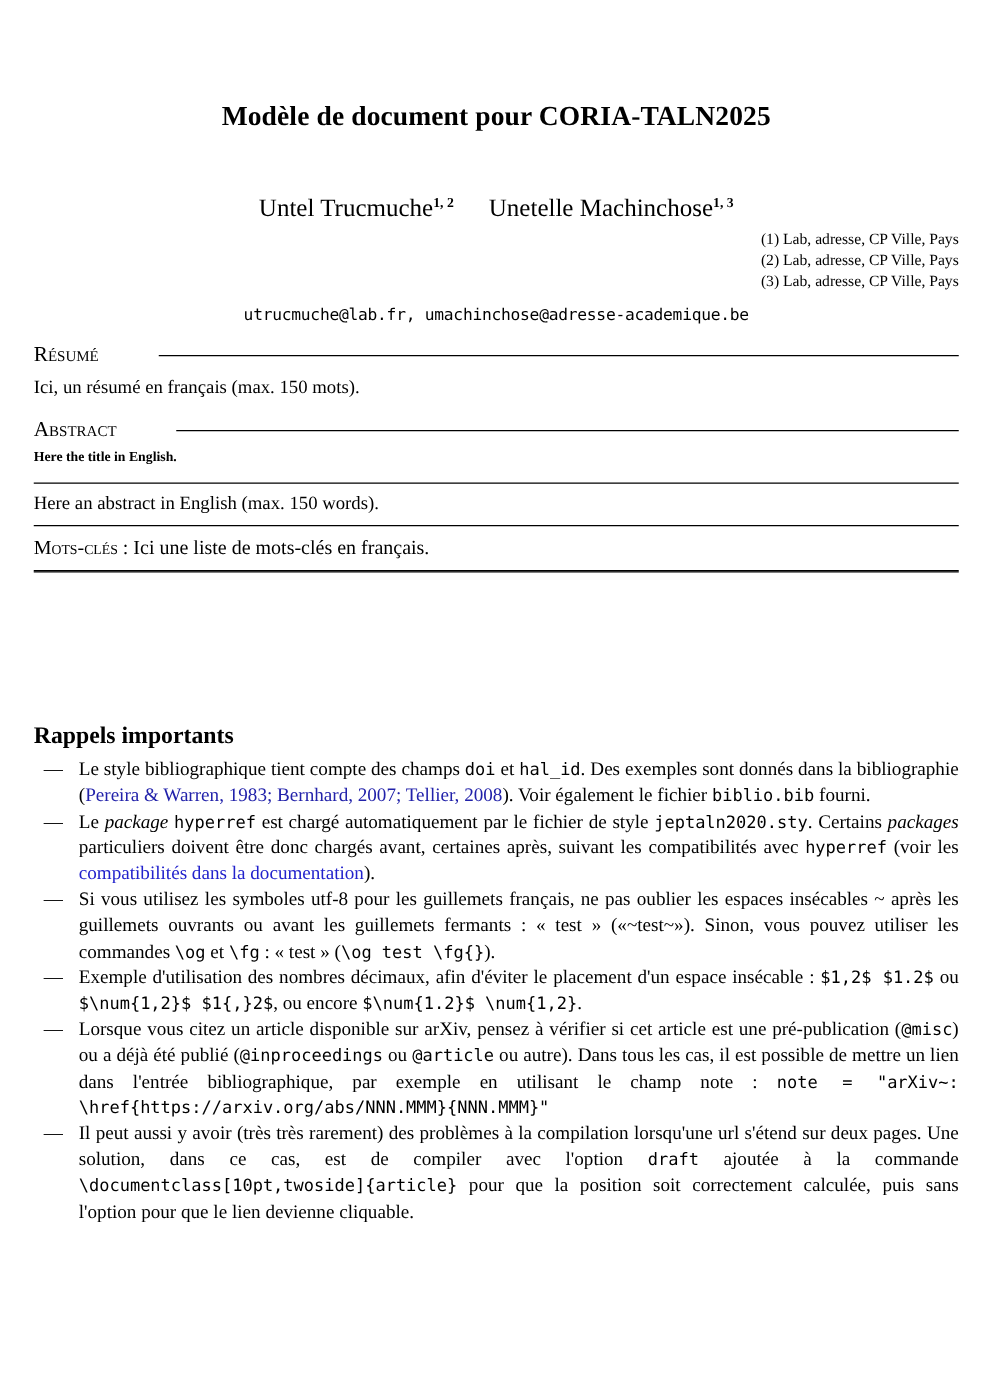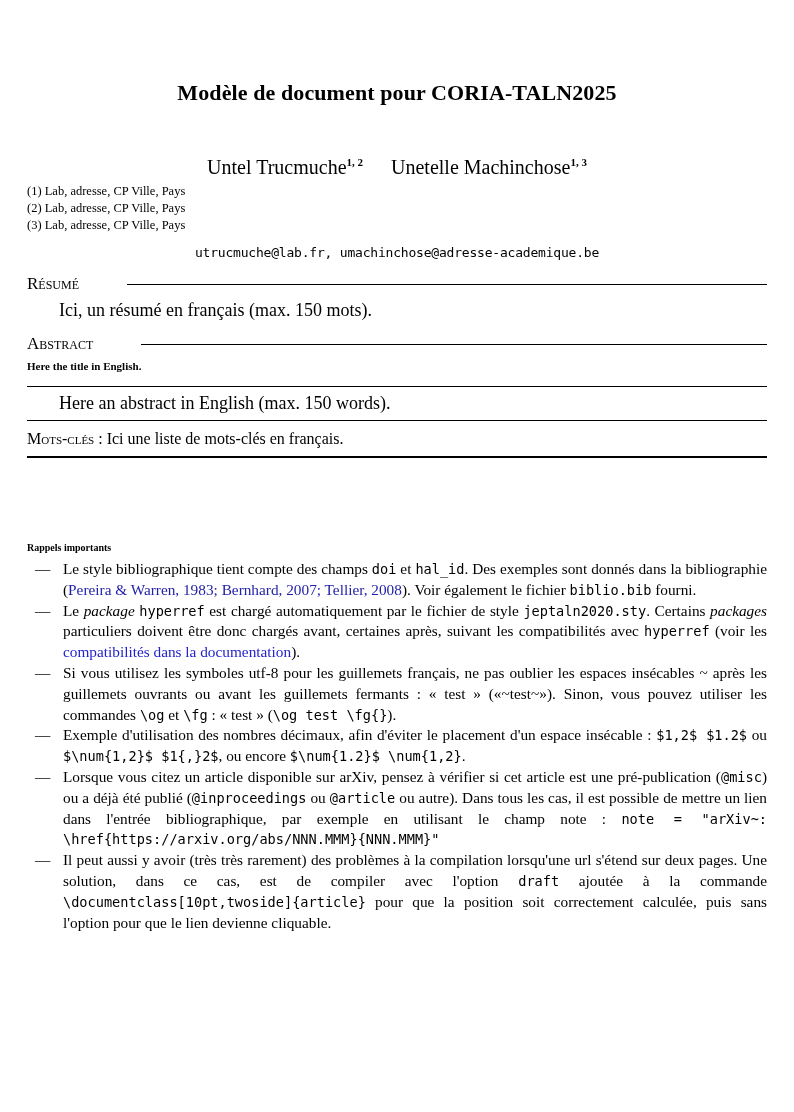--- a/index.html
+++ b/index.html
@@ -47,21 +47,21 @@
   .author {
     display: inline-block;
     margin: 0 14px;
   }
   .author sup {
     font-size: 11px;
     vertical-align: super;
     font-weight: bold;
   }
   .affil {
-    text-align: left;
+    text-align: right;
     font-size: 12.5px;
     line-height: 17px;
     margin-top: 4px;
   }
   .emails {
     text-align: center;
     font-family: "DejaVu Sans Mono", monospace;
     font-size: 13px;
     margin-top: 11px;
     letter-spacing: -0.2px;
@@ -84,46 +84,45 @@
     flex: 1;
     height: 1px;
     background: #000;
   }
   .full-rule {
     height: 1px;
     background: #000;
     width: 100%;
   }
   .para {
-    font-size: 18px;
+    font-size: 15px;
     line-height: 20px;
     margin-top: 6px;
-    margin-left: 32px;
   }
   .en-title {
     font-size: 11px;
     font-weight: bold;
     margin-top: 6px;
     margin-bottom: 14px;
   }
   .kw-row {
     font-size: 16px;
     margin-top: 9px;
     margin-bottom: 8px;
   }
   .kw-label {
     font-variant: small-caps;
     font-size: 16px;
   }
 
   
   .body-head {
-    font-size: 10px;
-    font-weight: bold;
-    margin-top: 84px;
+    font-size: 19px;
+    font-weight: bold;
+    margin-top: 120px;
   }
   ul.dashlist {
     list-style: none;
     margin: 6px 0 0 0;
     padding: 0;
   }
   ul.dashlist > li {
     position: relative;
     padding-left: 36px;
     margin-bottom: 0px;

